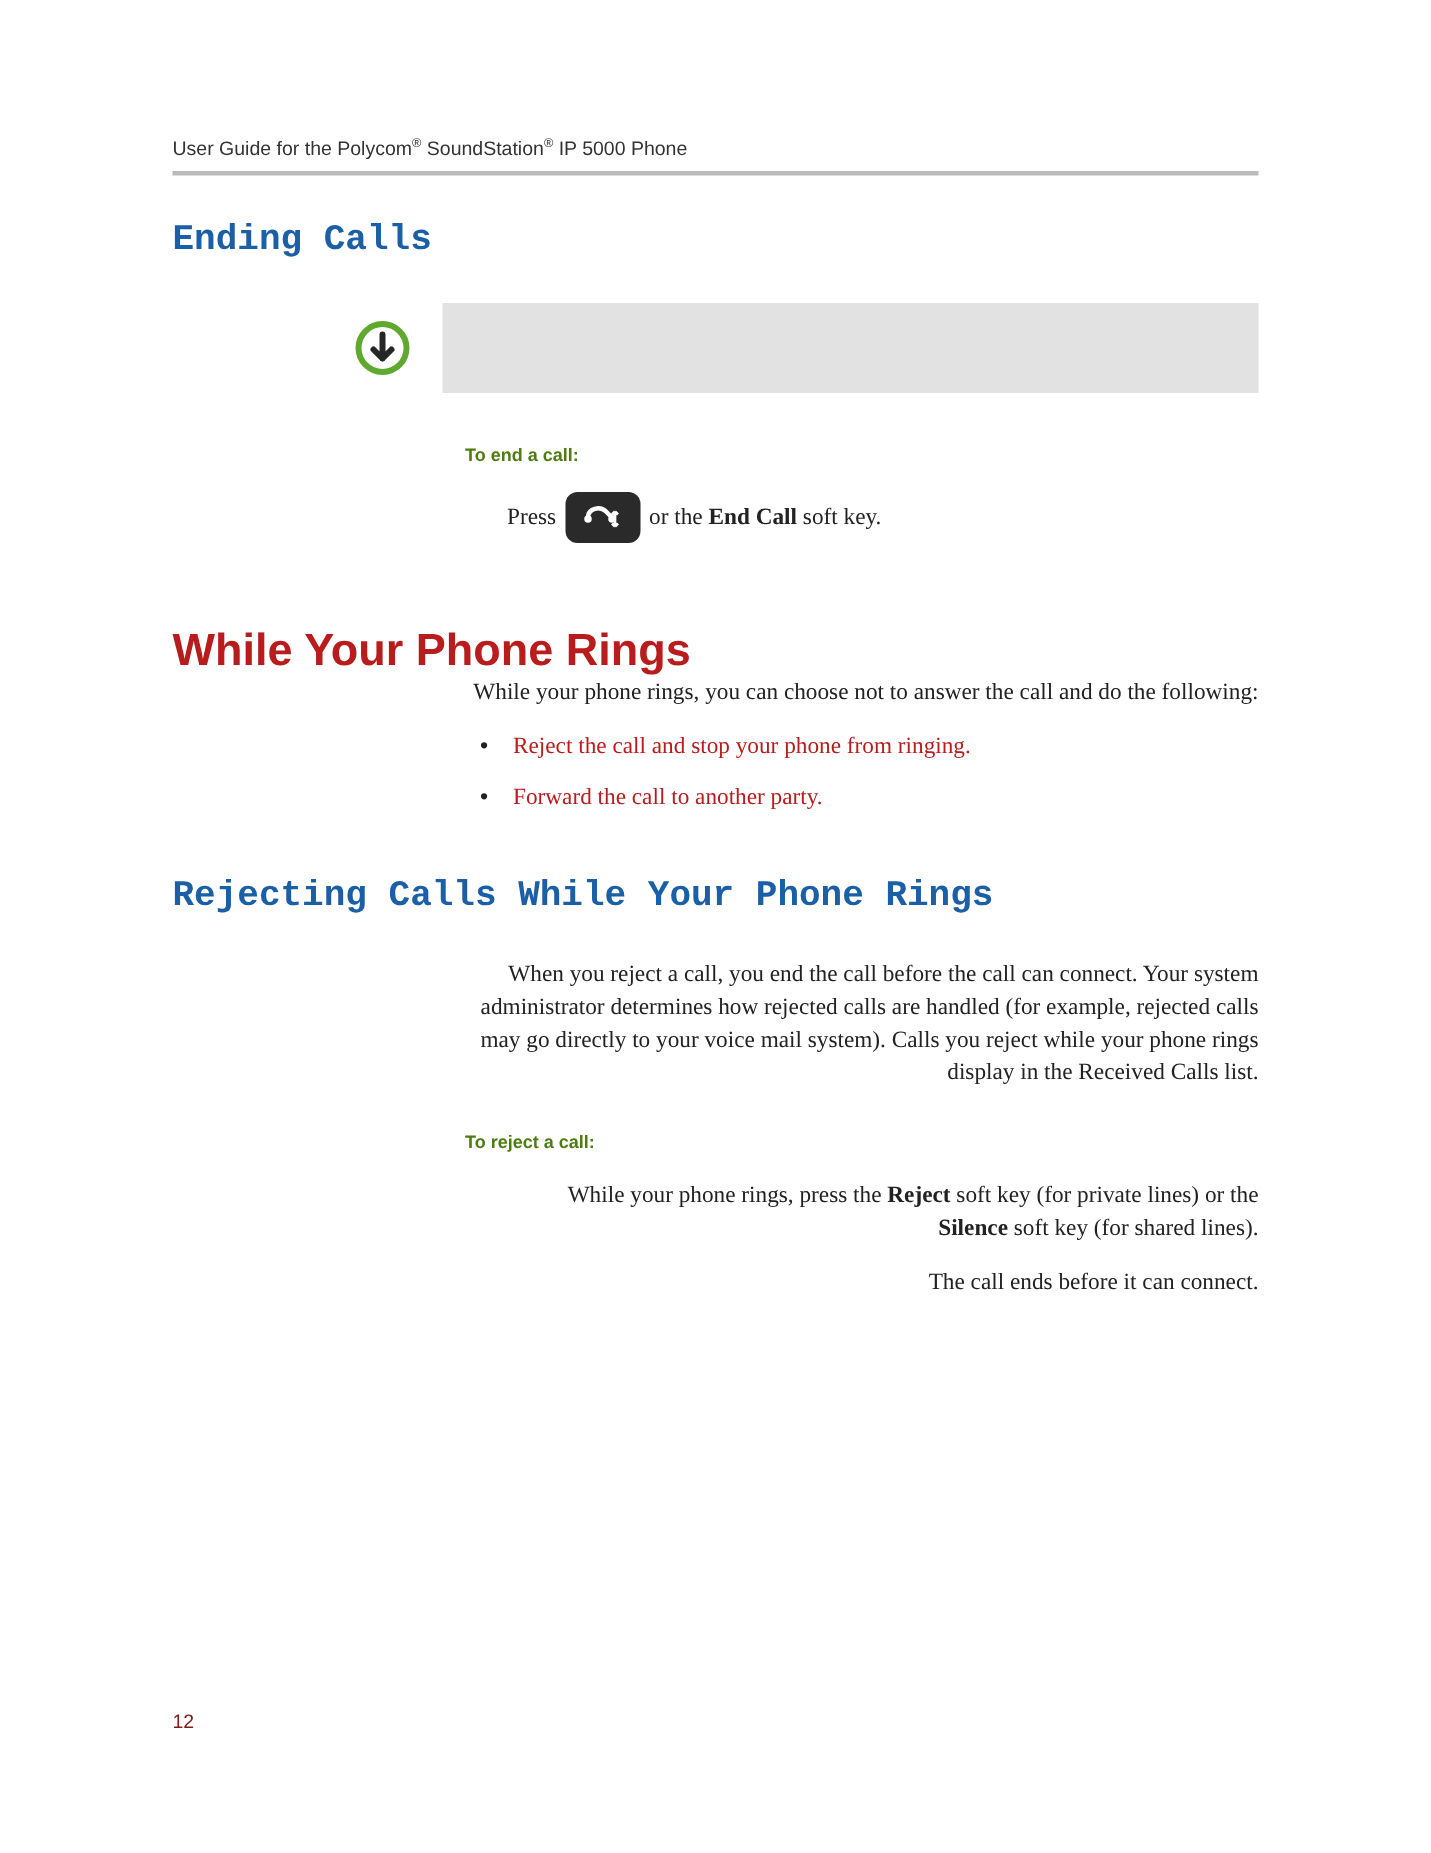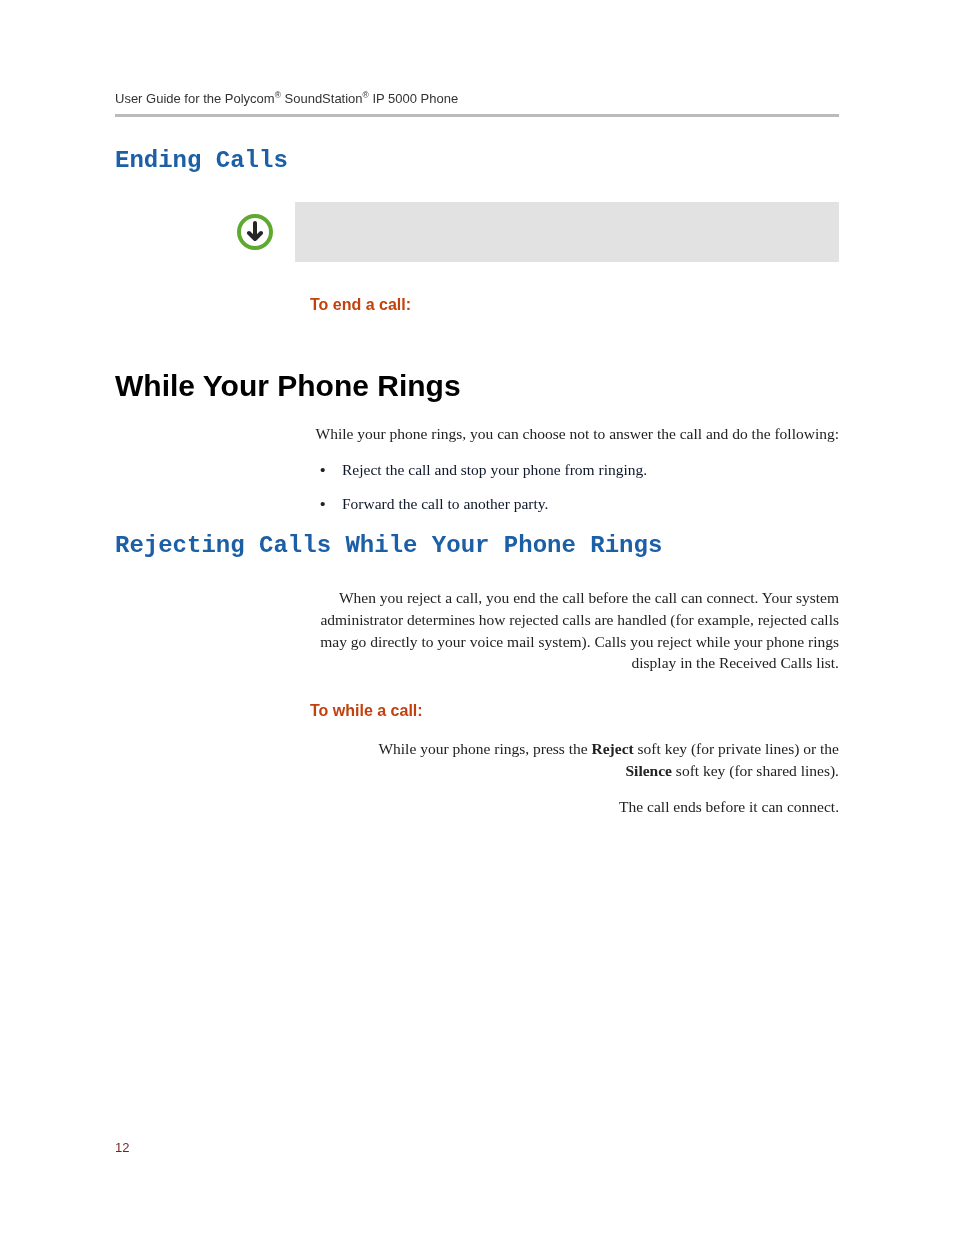--- a/index.html
+++ b/index.html
@@ -32,23 +32,22 @@
       font-family: Liberation Mono, monospace;
       font-size: 24px;
       font-weight: bold;
       color: #1b5fa6;
       margin-bottom: 28px;
     }
     .h1 {
       font-family: Arial, Helvetica, sans-serif;
       font-size: 30px;
       font-weight: bold;
-      color: #000000;
+      color: #b91c1c;
       margin-top: 55px;
-      margin-bottom: 20px;
     }
     .tip-row {
       display: flex;
       align-items: center;
       gap: 20px;
       margin-left: 120px;
       margin-bottom: 34px;
     }
     .tip-badge {
       width: 40px;
@@ -58,23 +57,23 @@
     .tip-box {
       background: #e2e2e2;
       flex: 1;
       height: 60px;
     }
     .indent-block {
       margin-left: 195px;
     }
     .step-head {
       font-family: Arial, Helvetica, sans-serif;
-      font-size: 16px;
+      font-size: 12px;
       font-weight: bold;
-      color: #c2410c;
+      color: #4d7c0f;
       margin-bottom: 18px;
     }
     .press-line {
       display: flex;
       align-items: center;
       gap: 6px;
       font-size: 15.5px;
       color: #222;
       margin-left: 28px;
     }
@@ -94,21 +93,21 @@
       line-height: 1.4;
       margin-bottom: 14px;
       text-align: right;
     }
     ul.bullets {
       list-style: none;
       margin-left: 10px;
     }
     ul.bullets li {
       font-size: 15.5px;
-      color: #0f172a;
+      color: #b91c1c;
       line-height: 1.4;
       margin-bottom: 12px;
       padding-left: 22px;
       position: relative;
     }
     ul.bullets li::before {
       content: "•";
       position: absolute;
       left: 0;
       top: 0;
@@ -145,38 +144,52 @@
       <svg viewBox="0 0 40 40" width="40" height="40">
         <circle cx="20" cy="20" r="16" fill="none" stroke="#5fa92e" stroke-width="4"></circle>
         <path d="M20 11 L20 27 M20 27 L14 21 M20 27 L26 21" stroke="#262626" stroke-width="4" fill="none" stroke-linecap="round" stroke-linejoin="round"></path>
       </svg>
     </div>
     <div class="tip-box"></div>
   </div>
 
   <div class="indent-block">
     <div class="step-head">To end a call:</div>
+    <div class="press-line">
+      <span>Press</span>
+      <span class="btn-icon">
+        <svg viewBox="0 0 32 20" width="32" height="20">
+          <path d="M6 10 C6 4, 14 2, 18 6 L22 10" stroke="#fff" stroke-width="3" fill="none" stroke-linecap="round"></path>
+          <circle cx="6" cy="11" r="2.5" fill="#fff"></circle>
+          <circle cx="22" cy="11" r="2.5" fill="#fff"></circle>
+          <path d="M24 6 L24 16 M24 6 L22 8 M24 6 L26 8 M24 16 L22 14 M24 16 L26 14" stroke="#fff" stroke-width="1.8" fill="none"></path>
+        </svg>
+      </span>
+      <span>
+        <span> or the </span><b>End Call</b><span> soft key.</span>
+      </span>
+    </div>
   </div>
 
   <div class="h1">While Your Phone Rings</div>
 
   <div class="indent-block">
     <div class="body-text">While your phone rings, you can choose not to answer the call and do the following:</div>
     <ul class="bullets">
       <li>Reject the call and stop your phone from ringing.</li>
       <li>Forward the call to another party.</li>
     </ul>
   </div>
 
-  <div class="h2" style="margin-top:18px;">Rejecting Calls While Your Phone Rings</div>
+  <div class="h2" style="margin-top:42px;">Rejecting Calls While Your Phone Rings</div>
 
   <div class="indent-block">
     <div class="body-text">When you reject a call, you end the call before the call can connect. Your system administrator determines how rejected calls are handled (for example, rejected calls may go directly to your voice mail system). Calls you reject while your phone rings display in the Received Calls list.</div>
 
-    <div class="step-head" style="margin-top:28px;">To while a call:</div>
+    <div class="step-head" style="margin-top:28px;">To reject a call:</div>
 
     <div class="body-text sub-indent">
       <span>While your phone rings, press the </span><b>Reject</b><span> soft key (for private lines) or the </span><b>Silence</b><span> soft key (for shared lines).</span>
     </div>
 
     <div class="body-text">The call ends before it can connect.</div>
   </div>
 
   <div class="page-number">12</div>
 

